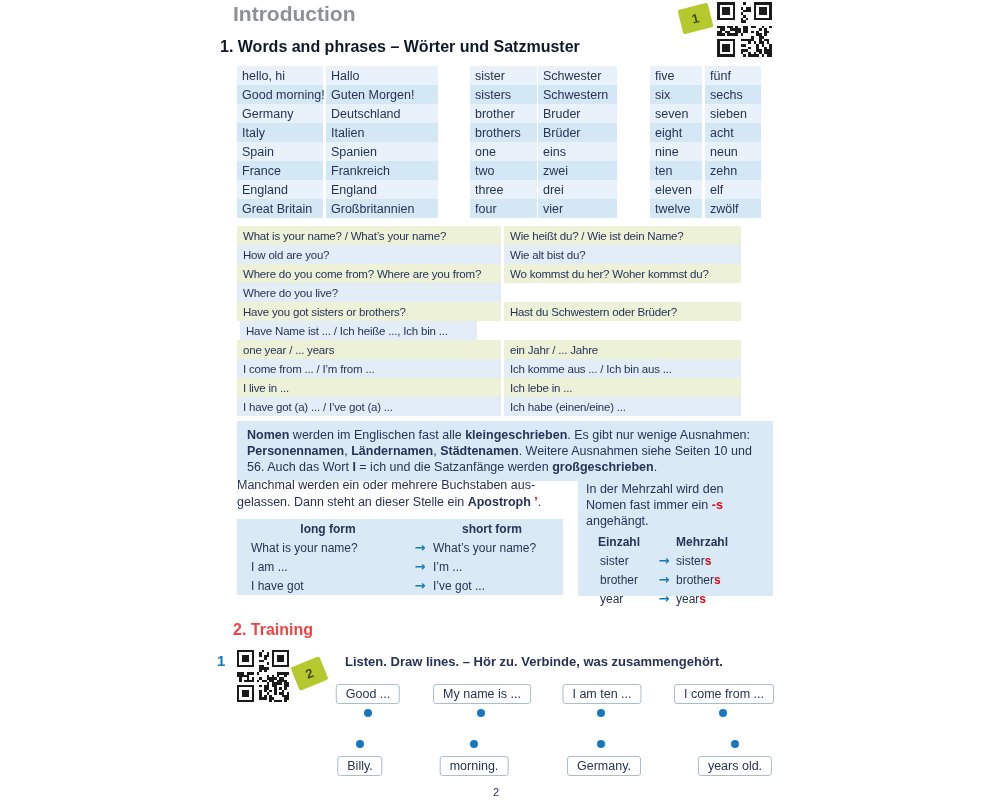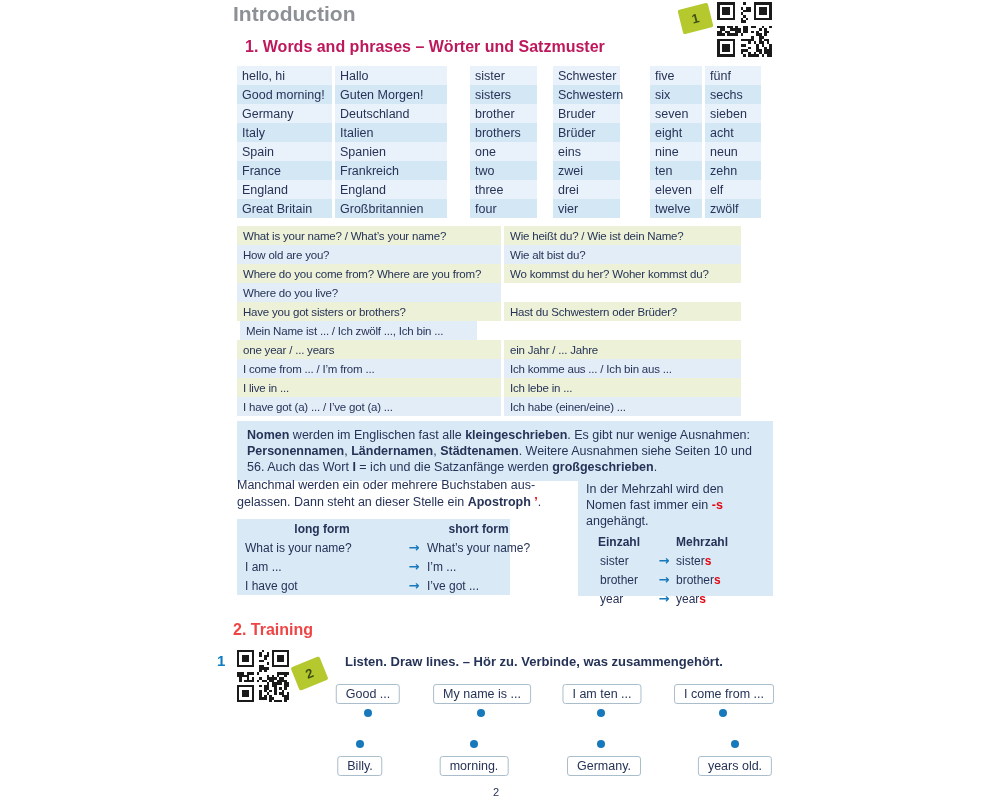--- a/index.html
+++ b/index.html
@@ -1,55 +1,55 @@
 <!DOCTYPE html>
 <html><head>
 <meta charset="utf-8">
 <style>
   html,body{margin:0;padding:0;background:#fff;}
   .stage{position:relative;width:1000px;height:800px;background:#fff;overflow:hidden;
          font-family:"Liberation Sans","DejaVu Sans",sans-serif;color:#263357;}
 
   .page-title{position:absolute;left:233px;top:2px;font-size:21px;font-weight:bold;color:#8d9196;}
-  .h1{position:absolute;left:245px;top:38px;font-size:16px;font-weight:bold;color:#be185d;}
+  .h1{position:absolute;left:220px;top:38px;font-size:16px;font-weight:bold;color:#0f172a;}
   .h2{position:absolute;left:233px;top:621px;font-size:16px;font-weight:bold;color:#ef4444;}
 
   .qr1{position:absolute;left:717px;top:2px;}
   .qr2{position:absolute;left:237px;top:650px;}
   .tag{position:absolute;width:31px;height:25px;background:#b5c92f;border-radius:2px;
        display:flex;align-items:center;justify-content:center;font-weight:bold;font-size:13px;color:#3f4d10;z-index:2;}
   .tag-top{left:680px;top:6px;transform:rotate(-14deg);}
   .tag-bottom{left:294px;top:661px;transform:rotate(-22deg);}
 
   
   .vt{position:absolute;top:66px;font-size:12.5px;}
   .vt0{left:237px}.vt1{left:470px}.vt2{left:650px}
   .vrow{display:flex;height:19px;}
   .vcell{display:flex;align-items:center;padding-left:5px;box-sizing:border-box;white-space:nowrap;}
-  .vt0 .en{width:95px}.vt0 .de{width:112px;margin-left:3px}
-  .vt1 .en{width:67px}.vt1 .de{width:67px;margin-left:16px}
+  .vt0 .en{width:86px}.vt0 .de{width:112px;margin-left:3px}
+  .vt1 .en{width:67px}.vt1 .de{width:79px;margin-left:1px}
   .vt2 .en{width:52px}.vt2 .de{width:56px;margin-left:3px}
   .vrow.even .vcell{background:#e9f2fa}
   .vrow.odd  .vcell{background:#d4e7f5}
 
   
   .ptable{position:absolute;left:237px;top:226px;font-size:11.5px;letter-spacing:-0.2px;}
   .prow{display:flex;height:19px;}
   .pcell{display:flex;align-items:center;padding-left:6px;box-sizing:border-box;white-space:nowrap;}
   .pcell.en{width:264px}
   .pcell.de{width:237px;margin-left:3px}
   .prow.even .pcell{background:#edf1d7}
   .prow.odd  .pcell{background:#e3edf7}
 
   .note{position:absolute;left:237px;top:421px;width:536px;box-sizing:border-box;background:#d9eaf6;
         padding:6px 10px;font-size:12.5px;line-height:16px;}
 
   .apo-text{position:absolute;left:237px;top:477px;width:334px;font-size:12.5px;line-height:16.5px;}
-  .ls{position:absolute;left:237px;top:519px;width:273px;box-sizing:border-box;background:#d9eaf6;
-      display:grid;grid-template-columns:158px 26px 1fr;padding:0 6px;font-size:12px;}
+  .ls{position:absolute;left:237px;top:519px;width:326px;box-sizing:border-box;background:#d9eaf6;
+      display:grid;grid-template-columns:158px 26px 1fr;padding:0 12px;font-size:12px;}
   .lsc{height:19px;display:flex;align-items:center;white-space:nowrap;}
   .lsc.lh{font-weight:bold;justify-content:center;}
   .lsc.long{padding-left:2px;}
   .arrowc{justify-content:center;color:#1779bb;font-weight:bold;font-size:13px;font-family:"DejaVu Sans",sans-serif;}
 
   .pl-box{position:absolute;left:578px;top:477px;width:195px;height:119px;box-sizing:border-box;background:#d9eaf6;
           padding:4px 8px;font-size:12.5px;line-height:16px;}
   .pl-grid{display:grid;grid-template-columns:66px 24px 1fr;font-size:12px;margin-top:3px;}
   .plc{height:19px;display:flex;align-items:center;white-space:nowrap;}
   .plc.ph{font-weight:bold;}
@@ -321,21 +321,21 @@
         <div class="pcell de">Wo kommst du her? Woher kommst du?</div>
       </div>
       <div class="prow odd">
         <div class="pcell en">Where do you live?</div>
       </div>
       <div class="prow even">
         <div class="pcell en">Have you got sisters or brothers?</div>
         <div class="pcell de">Hast du Schwestern oder Brüder?</div>
       </div>
       <div class="prow odd">
-        <div class="pcell de">Mein Name ist ... / Ich zwölf ..., Ich bin ...</div>
+        <div class="pcell de">Have Name ist ... / Ich heiße ..., Ich bin ...</div>
       </div>
       <div class="prow even">
         <div class="pcell en">one year / ... years</div>
         <div class="pcell de">ein Jahr / ... Jahre</div>
       </div>
       <div class="prow odd">
         <div class="pcell en">I come from ... / I’m from ...</div>
         <div class="pcell de">Ich komme aus ... / Ich bin aus ...</div>
       </div>
       <div class="prow even">

